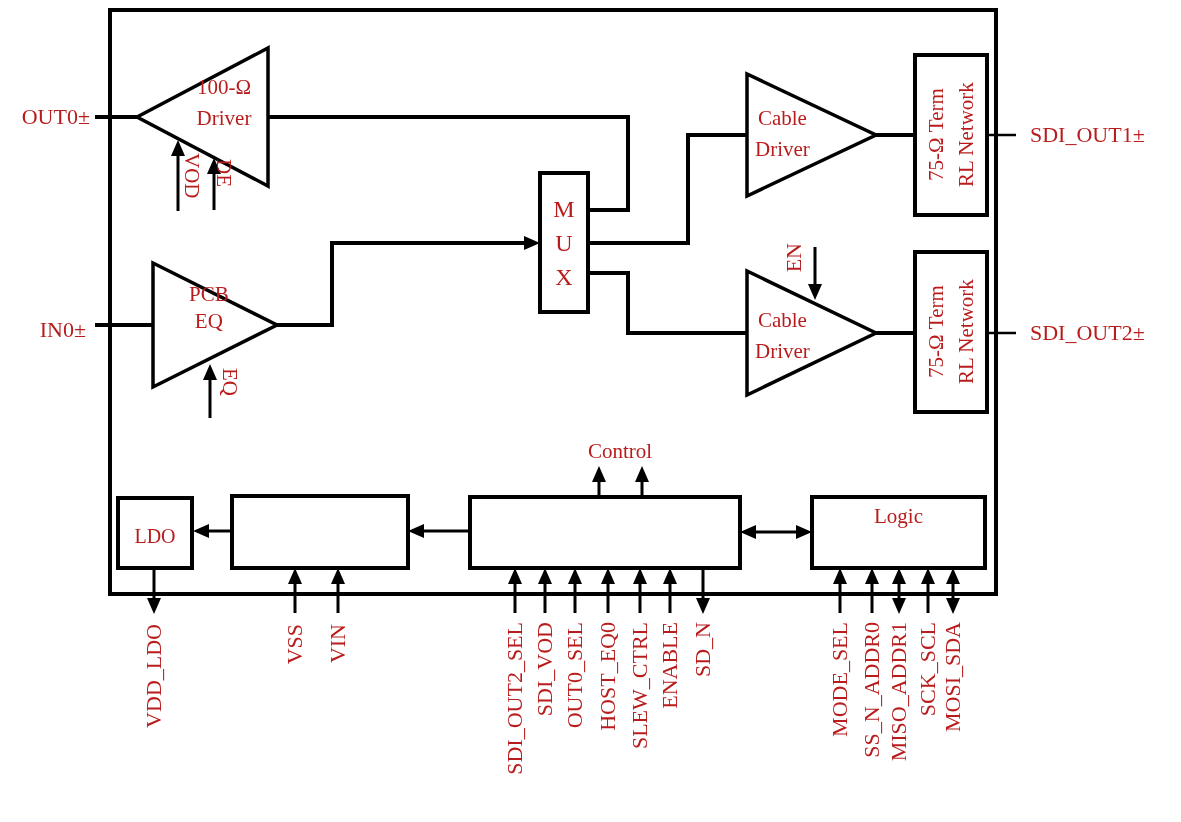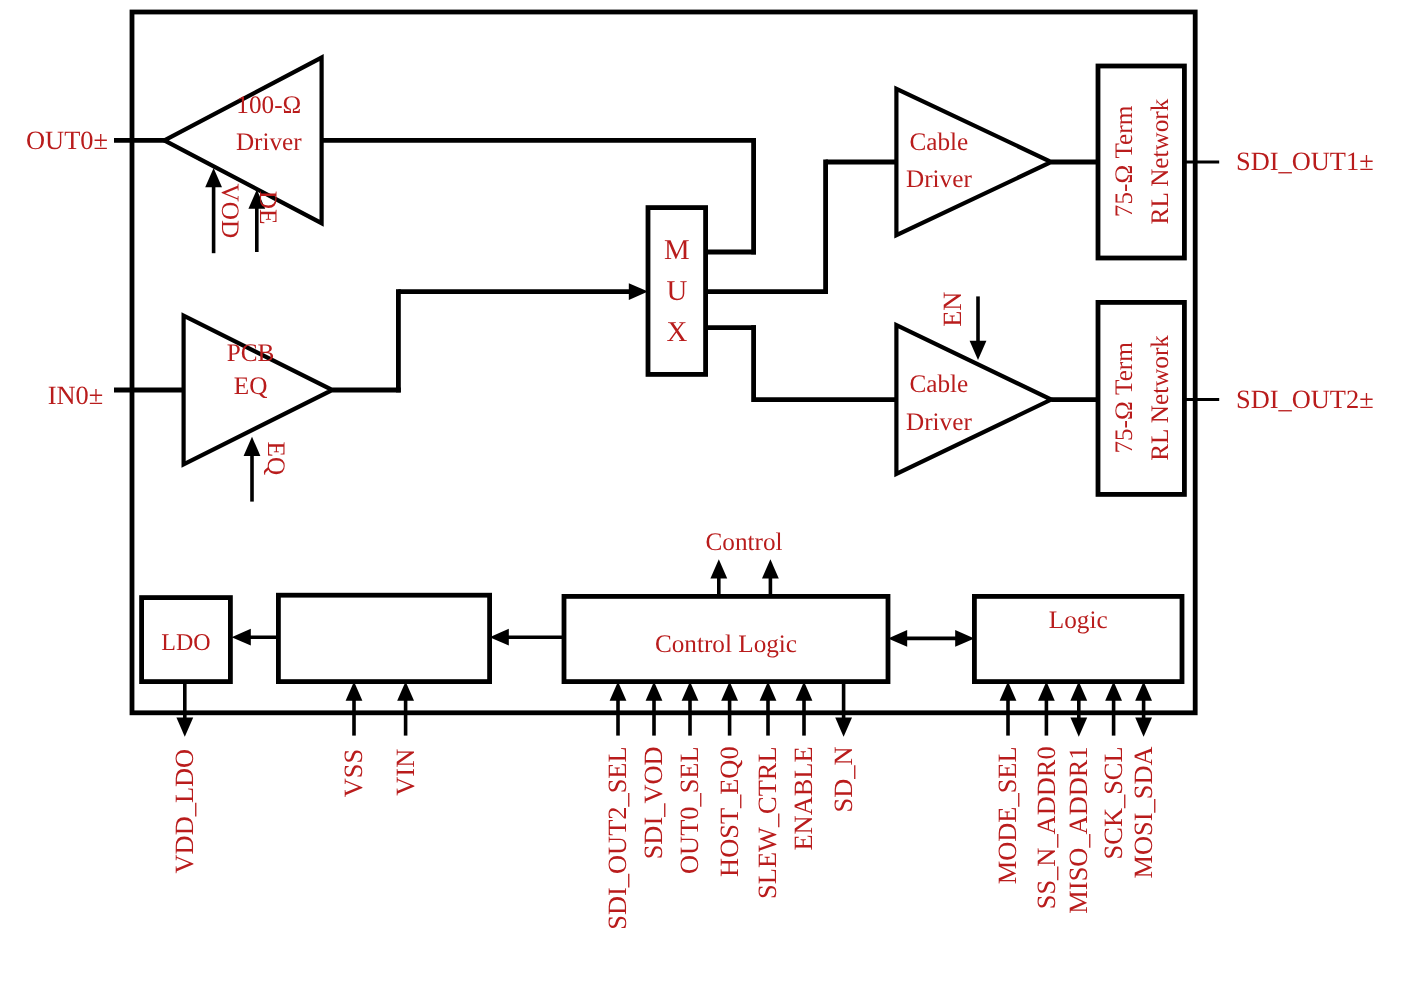--- a/index.html
+++ b/index.html
@@ -153,21 +153,20 @@
   </div>
   <div class="blk left" style="left:755px;top:305px;">
     <span class="ln">Cable</span>
     <span class="ln">Driver</span>
   </div>
   <div class="vup term-text" style="left:921px;top:55px;width:60px;height:160px;">75-Ω Term
 RL Network</div>
   <div class="vup term-text" style="left:921px;top:252px;width:60px;height:160px;">75-Ω Term
 RL Network</div>
   <div class="blk" style="left:118px;top:521px;width:74px;font-size:20px;">LDO</div>
-  <div class="blk" style="left:470px;top:521px;width:270px;">Control Logic</div>
   <div class="blk" style="left:812px;top:500px;width:173px;line-height:33px;">
     <span class="ln">Logic</span>
   </div>
 
   <div class="lbl" style="left:555px;top:439px;width:130px;text-align:center;">Control</div>
   <div class="vdown" style="left:180px;top:153px;">VOD</div>
   <div class="vdown" style="left:212px;top:159px;">DE</div>
   <div class="vdown" style="left:218px;top:368px;">EQ</div>
   <div class="vup" style="left:782px;top:243px;">EN</div>
 

